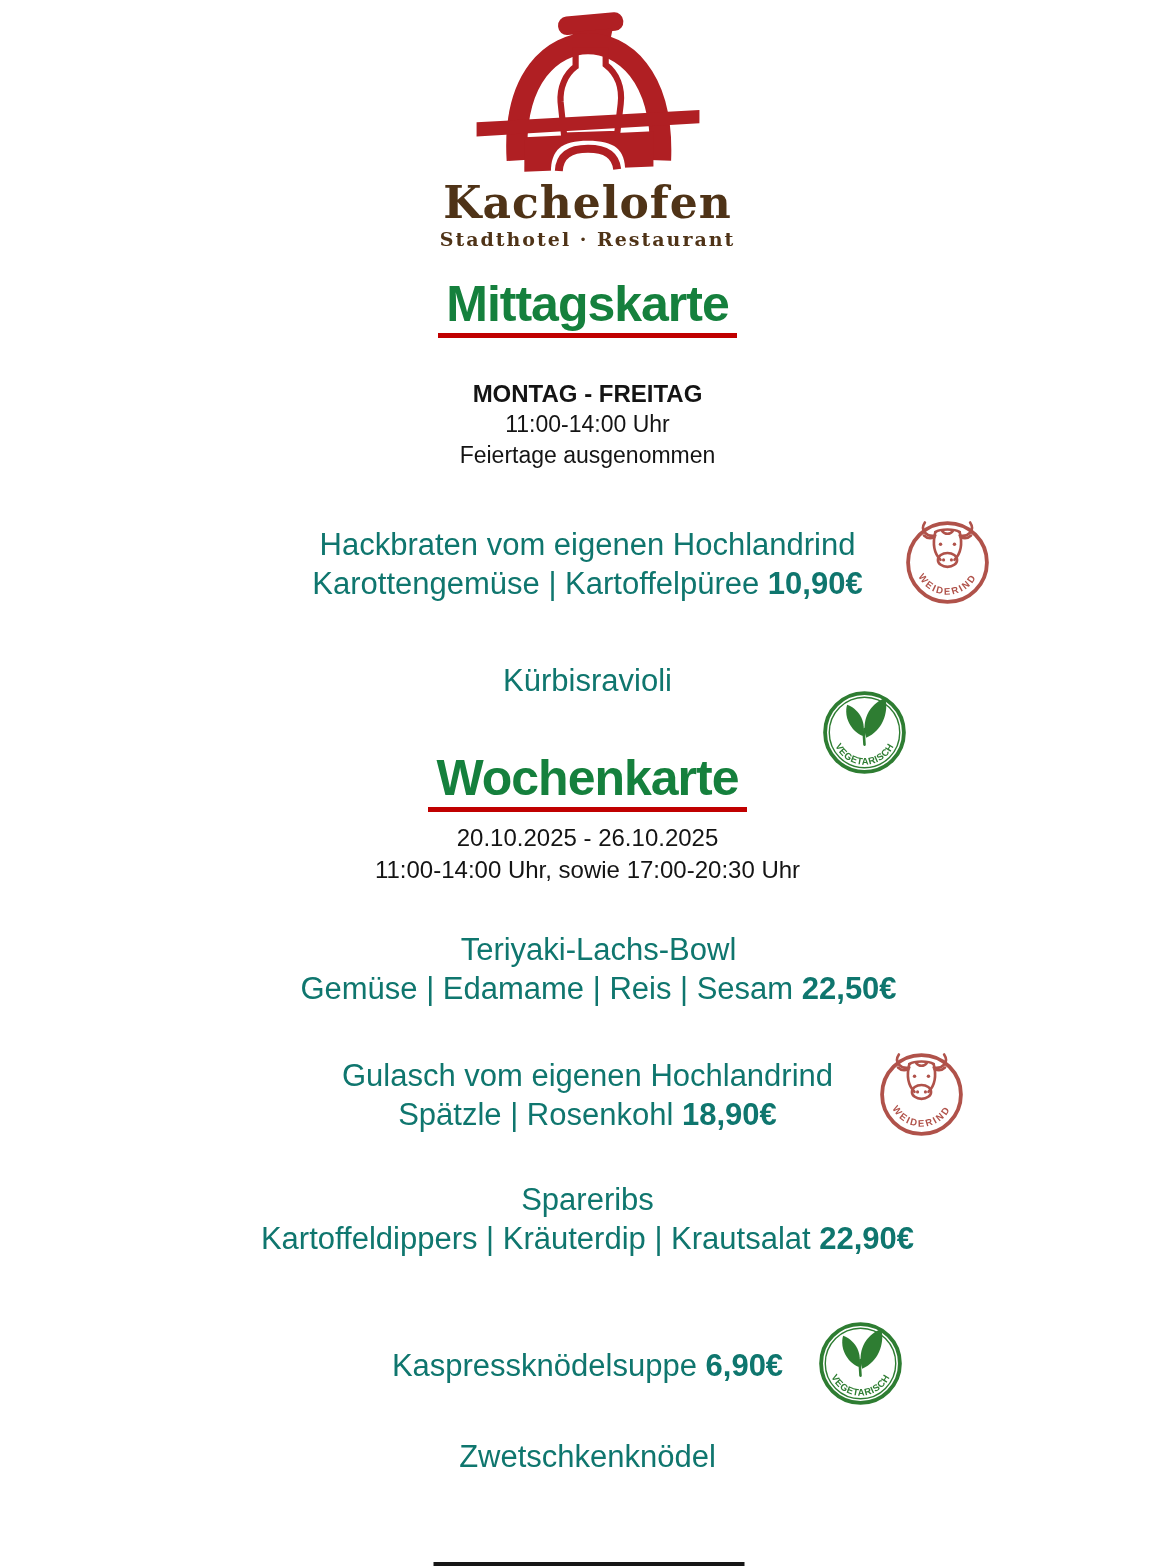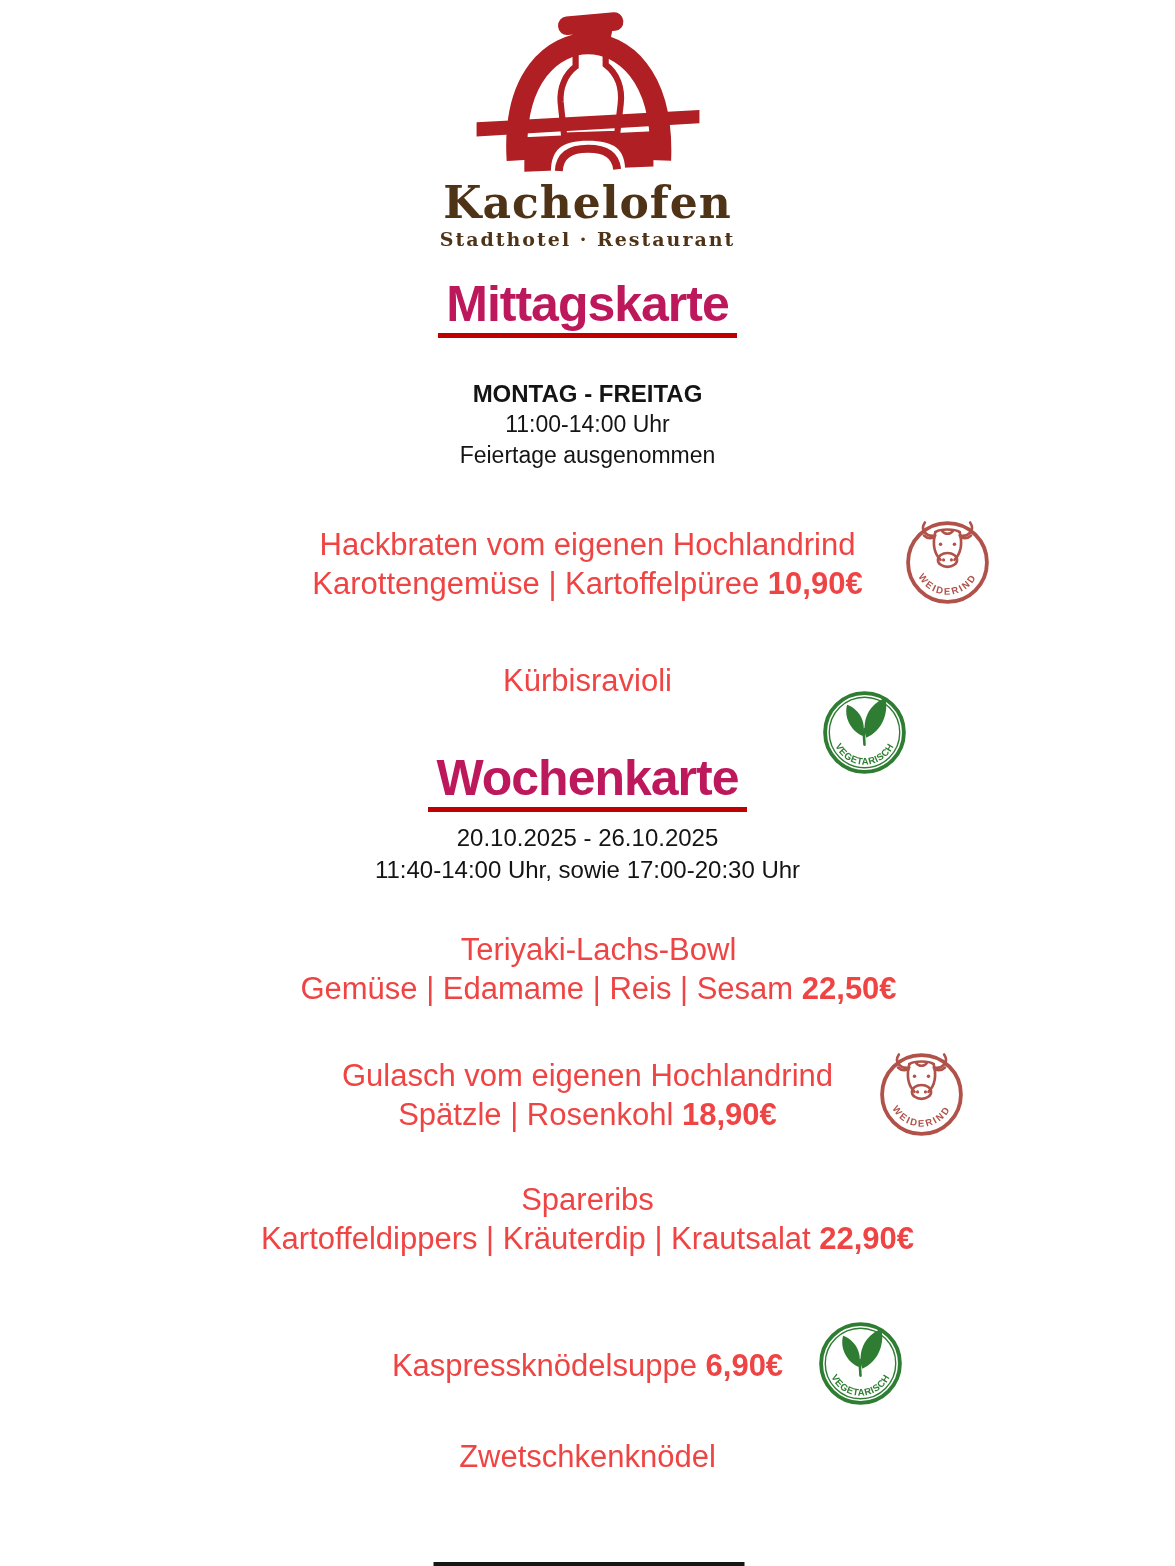--- a/index.html
+++ b/index.html
@@ -18,33 +18,33 @@
     font-size:44px; line-height:46px; color:#4f3317; letter-spacing:1px; margin-top:2px;
   }
   .brand-sub {
     font-family:"DejaVu Serif", serif; font-weight:bold;
     font-size:19px; color:#4f3317; letter-spacing:2px; margin-top:2px;
   }
 
   
   .section-title {
     display:inline-block;
-    font-size:50px; line-height:52px; font-weight:bold; color:#be185d; letter-spacing:-1px;
+    font-size:50px; line-height:52px; font-weight:bold; color:#15803d; letter-spacing:-1px;
     border-bottom:5px solid #c00000; padding:0 8px 3px 8px;text-align:right;
   }
   .s0 .section-title { margin-top:28px; }
   .s1 .section-title { margin-top:52px; }
   .info-lines { margin-top:10px; }
   .info-line { font-size:23px; line-height:31px; color:#141414; }
   .s0 .info-line:first-child { font-weight:bold; font-size:24px;margin-top:40px; }
   .s1 .info-line { font-size:24px; line-height:32px; }
 
   
   .items { }
-  .item { position:relative; font-size:31px; line-height:39px; color:#ef4444; }
+  .item { position:relative; font-size:31px; line-height:39px; color:#0f766e; }
   .item .price { font-weight:bold; }
   .s0 .item:nth-child(1) { margin-top:54px; }
   .s0 .item:nth-child(2) { margin-top:58px; }
   .s1 .item:nth-child(1) { margin-top:44px;padding-left:22px; }
   .s1 .item:nth-child(2) { margin-top:48px; }
   .s1 .item:nth-child(3) { margin-top:46px; }
   .s1 .item:nth-child(4) { margin-top:88px; }
   .s1 .item:nth-child(5) { margin-top:52px; }
   .s1 .item:nth-child(6) { margin-top:56px; }
 
@@ -141,21 +141,21 @@
        </g>
     <text font-size="11" font-weight="bold" fill="#2e7d32" letter-spacing="0.5" font-family="Liberation Sans, sans-serif">
       <textPath href="#arc2" startOffset="50%" text-anchor="middle">VEGETARISCH</textPath>
     </text>
   </svg>
             </div>
           </div>
         </div></div>
       <div class="section s1"><h2 class="section-title">Wochenkarte</h2><div class="info-lines">
           <div class="info-line">20.10.2025 - 26.10.2025</div>
-          <div class="info-line">11:40-14:00 Uhr, sowie 17:00-20:30 Uhr</div>
+          <div class="info-line">11:00-14:00 Uhr, sowie 17:00-20:30 Uhr</div>
         </div><div class="items">
           <div class="item">
             <div>Teriyaki-Lachs-Bowl</div>
             <div>Gemüse | Edamame | Reis | Sesam <span class="price">22,50€</span></div>
           </div>
           <div class="item">
             <div>Gulasch vom eigenen Hochlandrind</div>
             <div>Spätzle | Rosenkohl <span class="price">18,90€</span></div>
             <div class="badge">
               <svg viewBox="0 0 100 100" aria-hidden="true">

